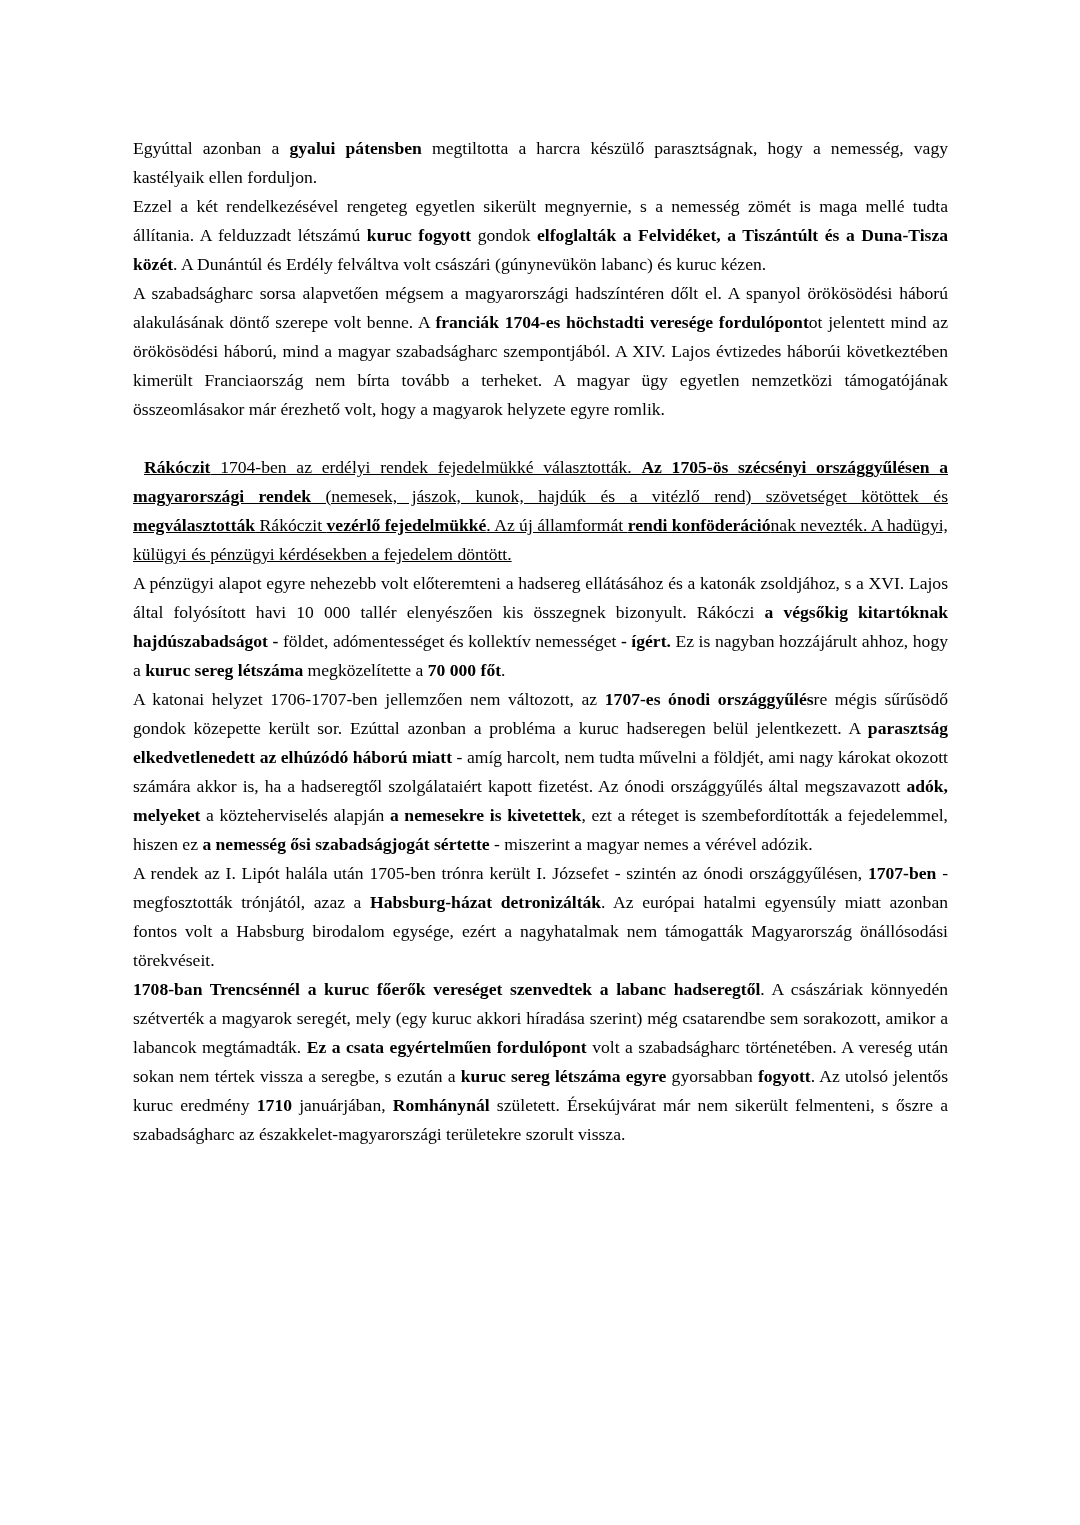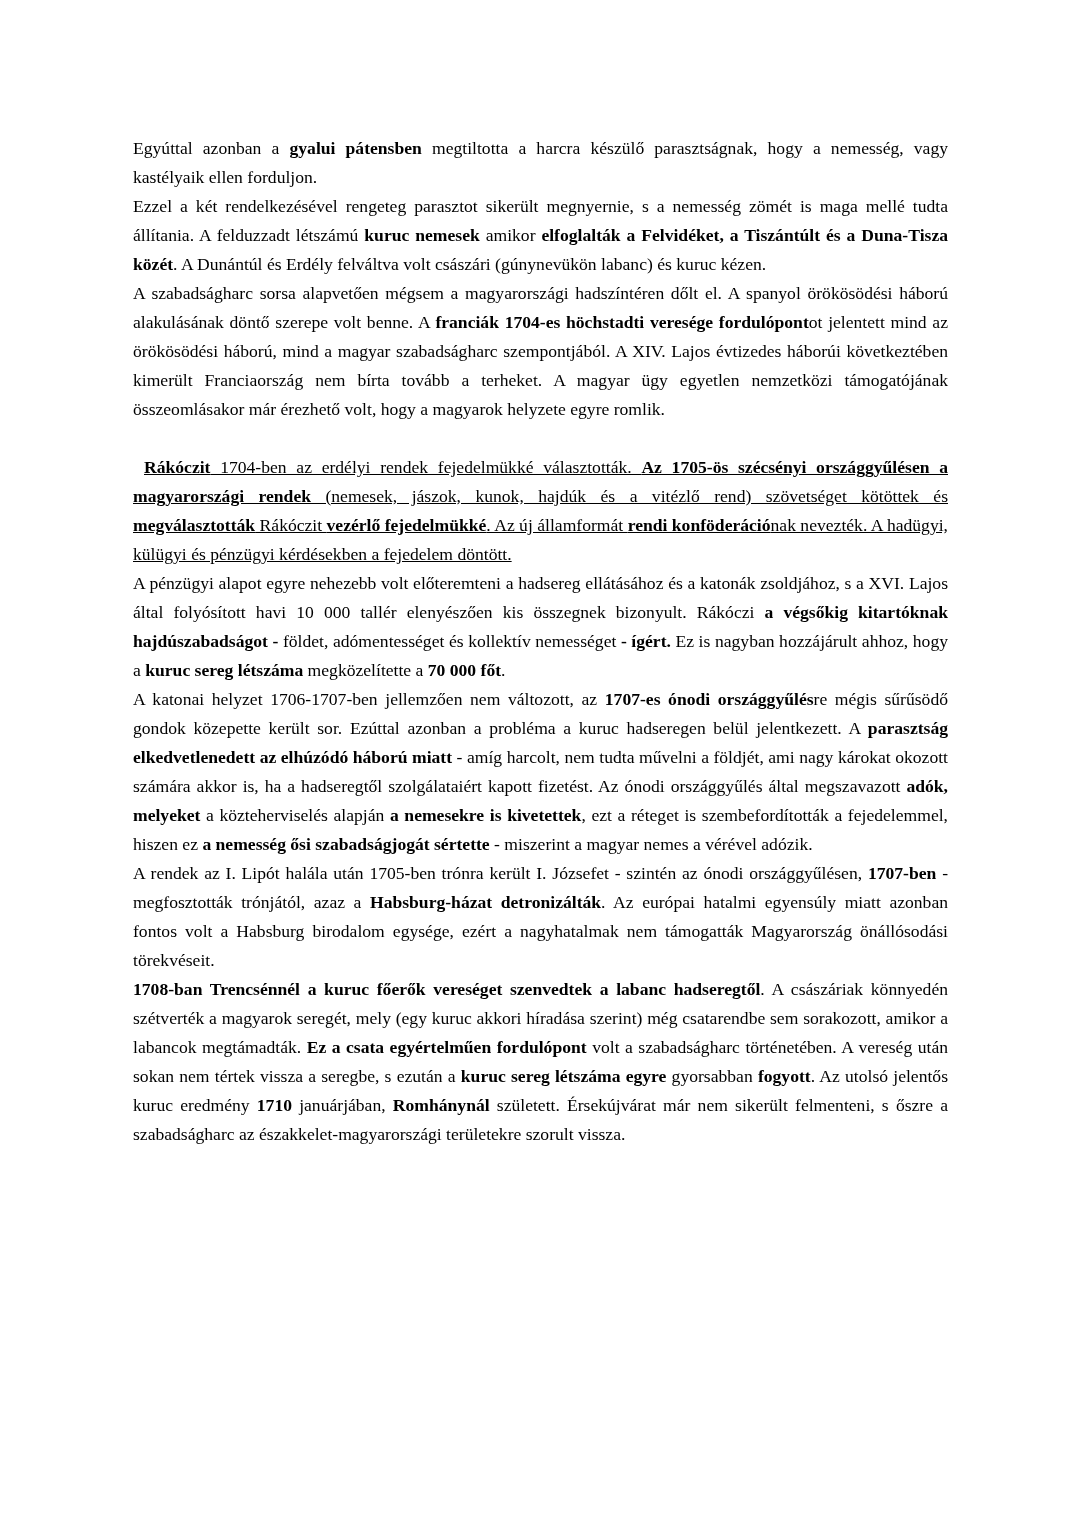--- a/index.html
+++ b/index.html
@@ -36,21 +36,21 @@
     .doc b {
       font-weight: bold;
     }
   </style>
 </head>
 <body>
 
 <div class="page">
   <div class="doc" id="doc-body">
       <p><span>Egyúttal azonban a </span><b>gyalui pátensben</b><span> megtiltotta a harcra készülő parasztságnak, hogy a nemesség, vagy kastélyaik ellen forduljon.</span></p>
-      <p><span>Ezzel a két rendelkezésével rengeteg parasztot sikerült megnyernie, s a nemesség zömét is maga mellé tudta állítania. A felduzzadt létszámú </span><b>kuruc nemesek</b><span> amikor </span><b>elfoglalták a Felvidéket, a Tiszántúlt és a Duna-Tisza közét</b><span>. A Dunántúl és Erdély felváltva volt császári (gúnynevükön labanc) és kuruc kézen.</span></p>
+      <p><span>Ezzel a két rendelkezésével rengeteg egyetlen sikerült megnyernie, s a nemesség zömét is maga mellé tudta állítania. A felduzzadt létszámú </span><b>kuruc fogyott</b><span> gondok </span><b>elfoglalták a Felvidéket, a Tiszántúlt és a Duna-Tisza közét</b><span>. A Dunántúl és Erdély felváltva volt császári (gúnynevükön labanc) és kuruc kézen.</span></p>
       <p><span>A szabadságharc sorsa alapvetően mégsem a magyarországi hadszíntéren dőlt el. A spanyol örökösödési háború alakulásának döntő szerepe volt benne. A </span><b>franciák 1704-es höchstadti veresége fordulópont</b><span>ot jelentett mind az örökösödési háború, mind a magyar szabadságharc szempontjából.  A XIV. Lajos évtizedes háborúi következtében kimerült Franciaország nem bírta tovább a terheket. A magyar ügy egyetlen nemzetközi támogatójának összeomlásakor már érezhető volt, hogy a magyarok helyzete egyre romlik.</span></p>
       <div class="spacer"></div>
       <p class="indent"><b>Rákóczit</b><span> 1704-ben az erdélyi rendek fejedelmükké választották. </span><b>Az 1705-ös szécsényi országgyűlésen a magyarországi rendek</b><span> (nemesek, jászok, kunok, hajdúk és a vitézlő rend) szövetséget kötöttek és </span><b>megválasztották</b><span> Rákóczit </span><b>vezérlő fejedelmükké</b><span>. Az új államformát </span><b>rendi konföderáció</b><span>nak nevezték. A hadügyi, külügyi és pénzügyi kérdésekben a fejedelem döntött.</span></p>
       <p><span>A pénzügyi alapot egyre nehezebb volt előteremteni a hadsereg ellátásához és a katonák zsoldjához, s a XVI. Lajos által folyósított havi 10 000 tallér elenyészően kis összegnek bizonyult. Rákóczi </span><b>a végsőkig kitartóknak hajdúszabadságot -</b><span> földet, adómentességet és kollektív nemességet </span><b>- ígért.</b><span> Ez is nagyban hozzájárult ahhoz, hogy a </span><b>kuruc sereg létszáma</b><span> megközelítette a </span><b>70 000 főt</b><span>.</span></p>
       <p><span>A katonai helyzet 1706-1707-ben jellemzően nem változott, az </span><b>1707-es ónodi országgyűlés</b><span>re mégis sűrűsödő gondok közepette került sor. Ezúttal azonban a probléma a kuruc hadseregen belül jelentkezett. A </span><b>parasztság elkedvetlenedett az elhúzódó háború miatt</b><span> - amíg harcolt, nem tudta művelni a földjét, ami nagy károkat okozott számára akkor is, ha a hadseregtől szolgálataiért kapott fizetést. Az ónodi országgyűlés által megszavazott </span><b>adók, melyeket</b><span> a közteherviselés alapján </span><b>a nemesekre is kivetettek</b><span>, ezt a réteget is szembefordították a fejedelemmel, hiszen ez </span><b>a nemesség ősi szabadságjogát sértette</b><span> - miszerint a magyar nemes a vérével adózik.</span></p>
       <p><span>A rendek az I. Lipót halála után 1705-ben trónra került I. Józsefet - szintén az ónodi országgyűlésen, </span><b>1707-ben</b><span> - megfosztották trónjától, azaz a </span><b>Habsburg-házat detronizálták</b><span>. Az európai hatalmi egyensúly miatt azonban fontos volt a Habsburg birodalom egysége, ezért a nagyhatalmak nem támogatták Magyarország önállósodási törekvéseit.</span></p>
       <p><b>1708-ban Trencsénnél a kuruc főerők vereséget szenvedtek a labanc hadseregtől</b><span>. A császáriak könnyedén szétverték a magyarok seregét, mely (egy kuruc akkori híradása szerint) még csatarendbe sem sorakozott, amikor a labancok megtámadták. </span><b>Ez a csata egyértelműen fordulópont</b><span> volt a szabadságharc történetében. A vereség után sokan nem tértek vissza a seregbe, s ezután a </span><b>kuruc sereg létszáma egyre</b><span> gyorsabban </span><b>fogyott</b><span>. Az utolsó jelentős kuruc eredmény </span><b>1710</b><span> januárjában, </span><b>Romhánynál</b><span> született.  Érsekújvárat már nem sikerült felmenteni, s őszre a szabadságharc az északkelet-magyarországi területekre szorult vissza.</span></p>
     </div>
 </div>
 

